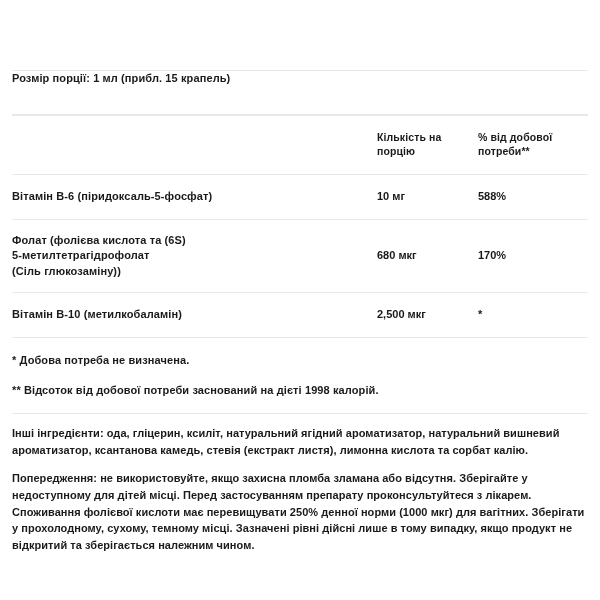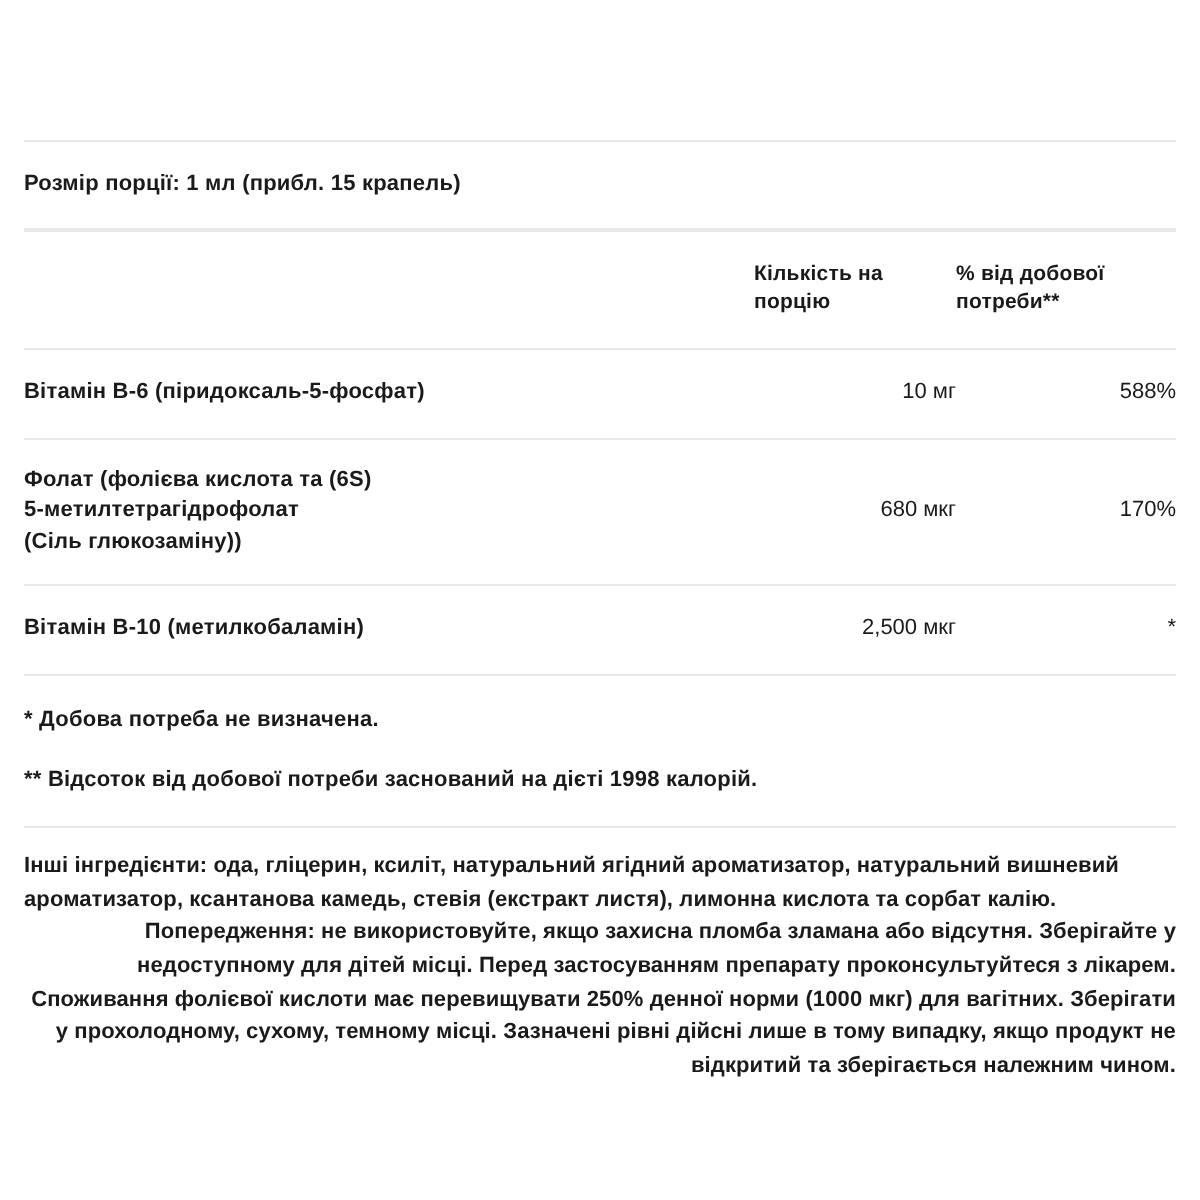--- a/index.html
+++ b/index.html
@@ -32,21 +32,21 @@
 
   .row {
     display: flex;
     align-items: flex-start;
     box-sizing: border-box;
   }
 
   
   .serving-row {
     height: 43px;
-    align-items: center;
+    align-items: flex-start;
   }
   .serving-text {
     font-size: 11px;
     font-weight: bold;
     letter-spacing: 0.01em;
     line-height: 1.35;
   }
 
   
   .thead-row {
@@ -81,23 +81,22 @@
     padding: 13px 0 13px 0;
   }
   .cell {
     font-size: 11px;
     font-weight: bold;
     line-height: 1.42;
     letter-spacing: 0.01em;
   }
   .cell-amount, .cell-dv {
     font-size: 11px;
-    font-weight: normal;
+    font-weight: bold;
     line-height: 1.42;
-    text-align: right;
   }
   .cell-dv.star {
     letter-spacing: 0;
   }
   .nutrient-name-line {
     display: block;
     white-space: pre;
   }
 
   
@@ -121,22 +120,21 @@
   }
   .para {
     font-size: 11px;
     font-weight: bold;
     line-height: 1.52;
     letter-spacing: 0.005em;
     margin: 0;
     text-align: left;
   }
   .para + .para {
-    margin-top: 0;
-    text-align: right;
+    margin-top: 12px;
   }
 </style>
 </head>
 <body>
 
 <div class="panel">
 
   <div style="height:70px"></div>
 
   <div class="rule"></div>

